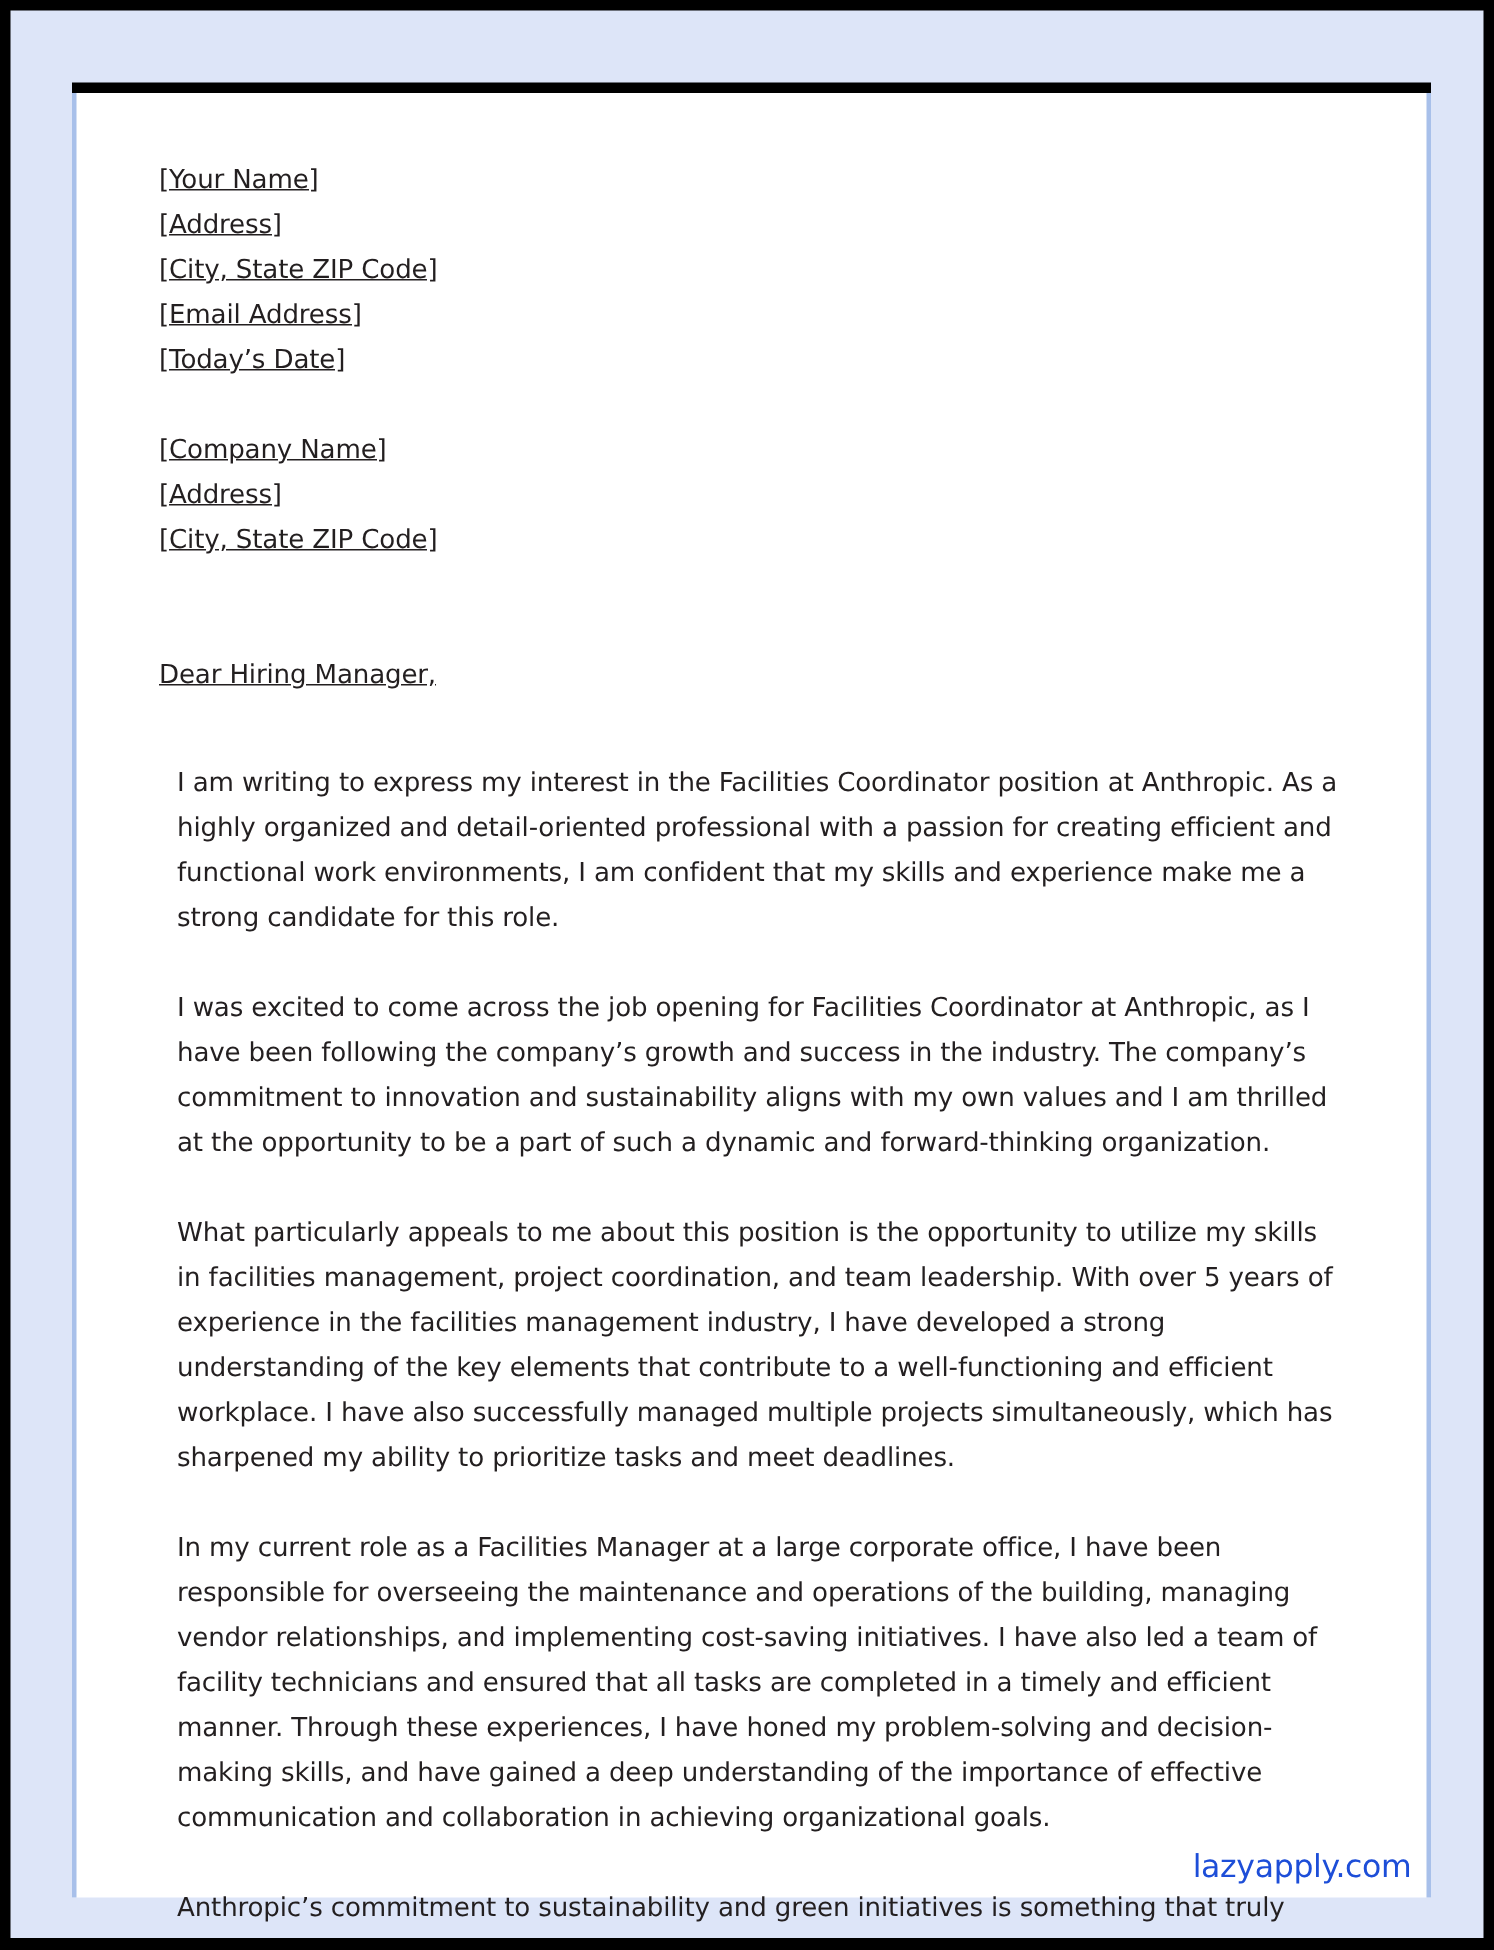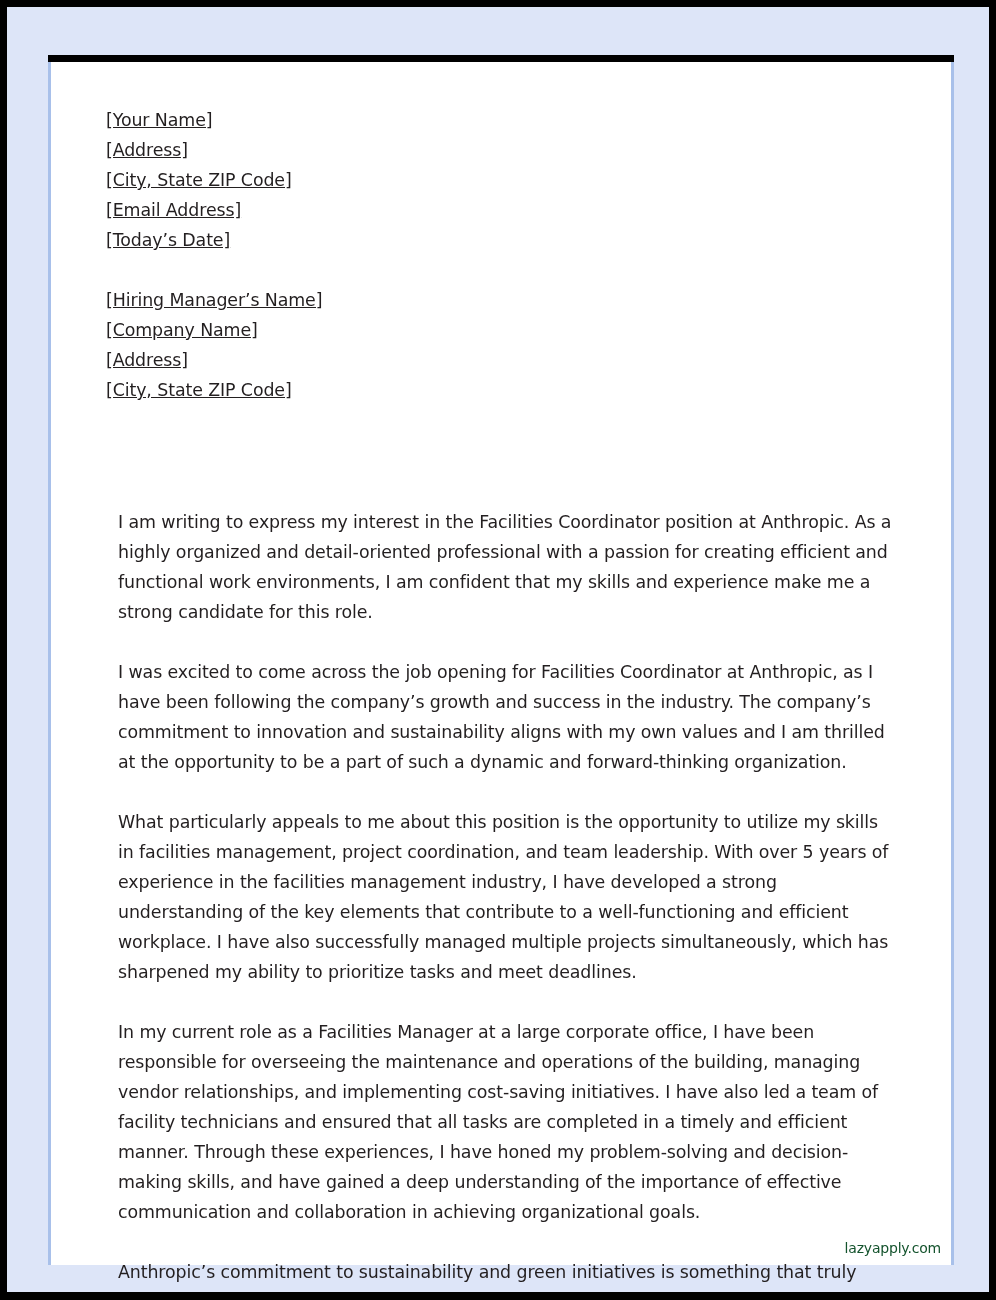--- a/index.html
+++ b/index.html
@@ -107,22 +107,22 @@
     margin: 0;
     text-decoration: underline;
   }
 
   
   #watermark {
     position: absolute;
     right: 48px;
     bottom: 36px;
     font-family: "DejaVu Sans", "Liberation Sans", sans-serif;
-    font-size: 14px;
-    color: #14532d;
+    font-size: 21px;
+    color: #1d4ed8;
     letter-spacing: -0.2px;
     background: transparent;
     white-space: nowrap;
   }
 </style>
 </head>
 <body>
 
 <div id="doc-frame">
 
@@ -137,29 +137,29 @@
       <div class="addr-line">[Your Name]</div>
       <div class="addr-line">[Address]</div>
       <div class="addr-line">[City, State ZIP Code]</div>
       <div class="addr-line">[Email Address]</div>
       <div class="addr-line">[Today’s Date]</div>
     </div>
 
     <div class="block-gap"></div>
 
     <div class="recipient-block">
-      <div class="addr-line">[Hiring Manager’s Name]</div>
       <div class="addr-line">[Company Name]</div>
       <div class="addr-line">[Address]</div>
       <div class="addr-line">[City, State ZIP Code]</div>
     </div>
 
     <div class="block-gap"></div>
     <div class="block-gap"></div>
 
+    <div class="salutation">Dear Hiring Manager,</div>
 
     <div class="block-gap"></div>
 
     <p class="para">I am writing to express my interest in the Facilities Coordinator position at Anthropic. As a highly organized and detail-oriented professional with a passion for creating efficient and functional work environments, I am confident that my skills and experience make me a strong candidate for this role.</p>
     <p class="para">I was excited to come across the job opening for Facilities Coordinator at Anthropic, as I have been following the company’s growth and success in the industry. The company’s commitment to innovation and sustainability aligns with my own values and I am thrilled at the opportunity to be a part of such a dynamic and forward-thinking organization.</p>
     <p class="para">What particularly appeals to me about this position is the opportunity to utilize my skills in facilities management, project coordination, and team leadership. With over 5 years of experience in the facilities management industry, I have developed a strong understanding of the key elements that contribute to a well-functioning and efficient workplace. I have also successfully managed multiple projects simultaneously, which has sharpened my ability to prioritize tasks and meet deadlines.</p>
     <p class="para">In my current role as a Facilities Manager at a large corporate office, I have been responsible for overseeing the maintenance and operations of the building, managing vendor relationships, and implementing cost-saving initiatives. I have also led a team of facility technicians and ensured that all tasks are completed in a timely and efficient manner. Through these experiences, I have honed my problem-solving and decision-making skills, and have gained a deep understanding of the importance of effective communication and collaboration in achieving organizational goals.</p>
     <p class="para">Anthropic’s commitment to sustainability and green initiatives is something that truly resonates with me. In my previous role, I spearheaded a project to implement</p>
 
   </div>

